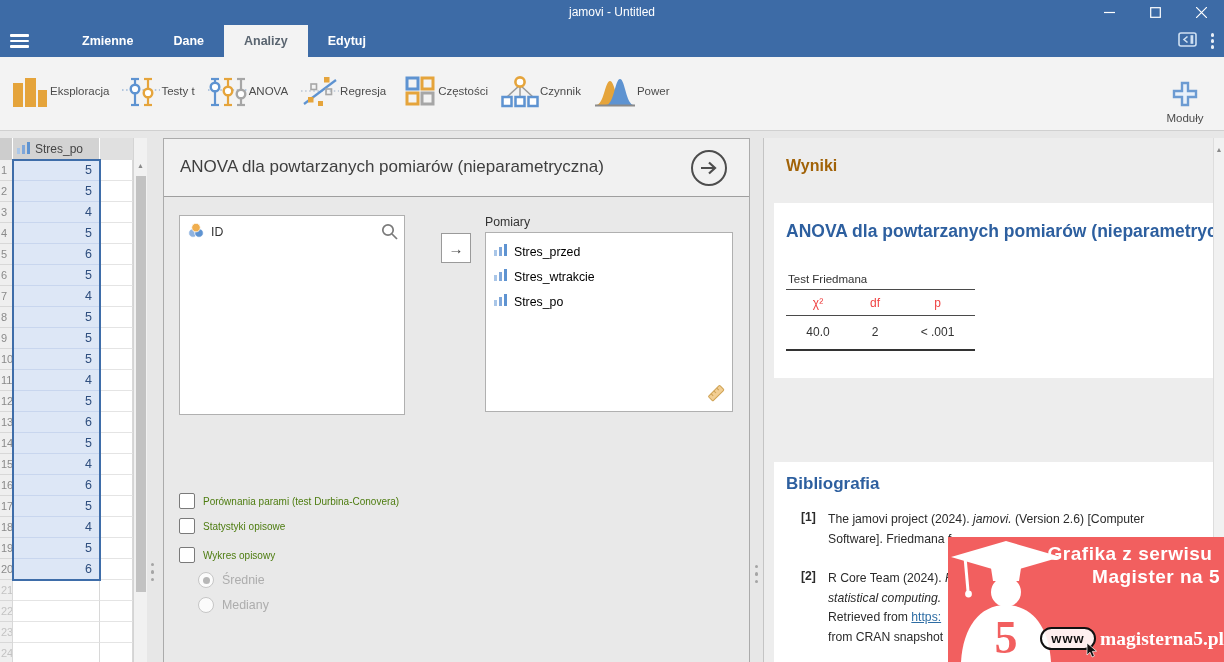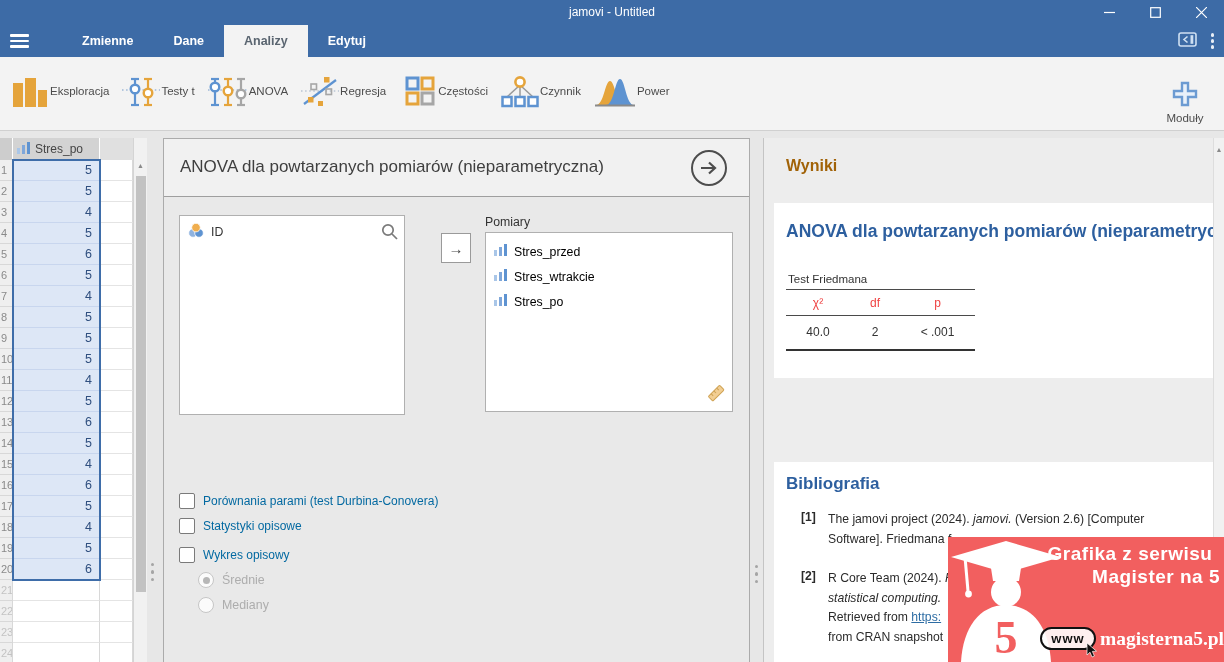--- a/index.html
+++ b/index.html
@@ -65,21 +65,21 @@
   .xferbtn { position:absolute; left:277px; top:36px; width:30px; height:30px; background:#fff; border:1px solid #9a9a9a; display:flex; align-items:center; justify-content:center; font-size:15px; color:#444; cursor:pointer; }
   .tglabel { position:absolute; left:321px; top:18px; font-size:12.3px; color:#333; }
   .tgbox { position:absolute; left:321px; top:35px; width:248px; height:180px; background:#fff; border:1px solid #b0b0b0; }
   .tgitems { padding-top:6px; }
   .tgitem { display:flex; align-items:center; gap:7px; padding:5px 8px; font-size:12.3px; color:#000000; }
   .ruler { position:absolute; right:6px; bottom:5px; }
   .opts { position:absolute; left:15px; top:296px; }
   .cbrow { display:flex; align-items:center; gap:8px; margin-bottom:9px; cursor:pointer; }
   .cbrow.gap { margin-top:13px; }
   .cbbox { width:16px; height:16px; background:#fff; border:1px solid #7a7a7a; border-radius:2px; flex:0 0 auto; }
-  .cblabel { font-size:12px; color:#0369a1; }
+  .cblabel { font-size:10px; color:#4d7c0f; }
   .radrow { display:flex; align-items:center; gap:8px; margin:8px 0 9px 19px; }
   .radcirc { width:16px; height:16px; border-radius:50%; background:#fbfbfb; border:1px solid #c6c6c6; position:relative; flex:0 0 auto; }
   .radcirc.on::after { content:""; position:absolute; left:3.5px; top:3.5px; width:7px; height:7px; border-radius:50%; background:#b7b7b7; }
   .radlabel { font-size:12.4px; color:#adadad; }
 
   
   .rpanel { position:absolute; left:763px; top:138px; right:0; bottom:0; background:#ededed; border-left:1px solid #c4c4c4; }
   .rtitle { position:absolute; left:22px; top:19px; font-size:16px; font-weight:700; color:#a16207; }
   .rblock1 { position:absolute; left:10px; top:65px; right:11px; height:175px; background:#fff; }
   .rheading { position:absolute; left:12px; top:18px; right:0; font-size:17.5px; font-weight:700; color:#2d5f9f; white-space:nowrap; overflow:hidden; }

